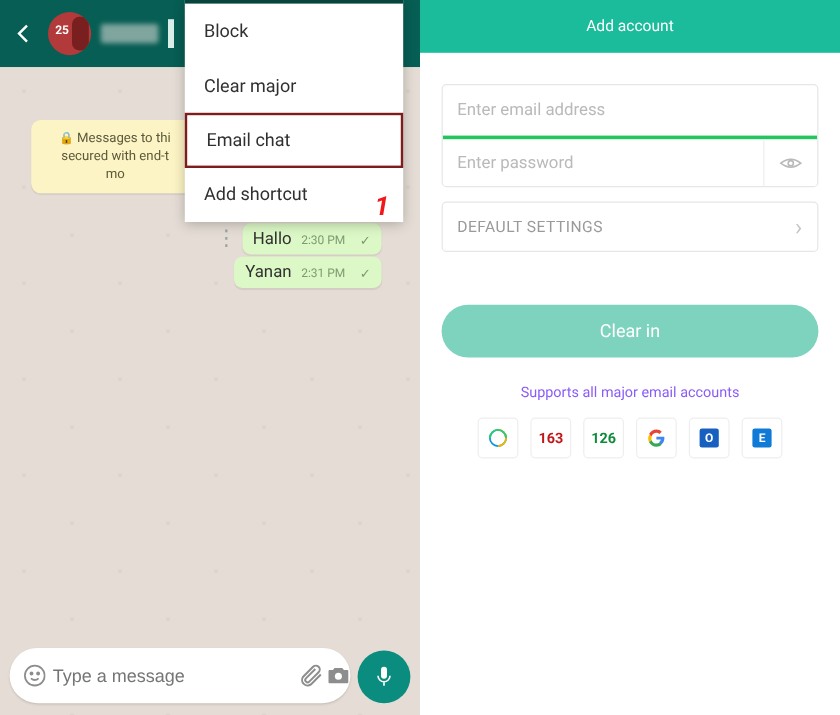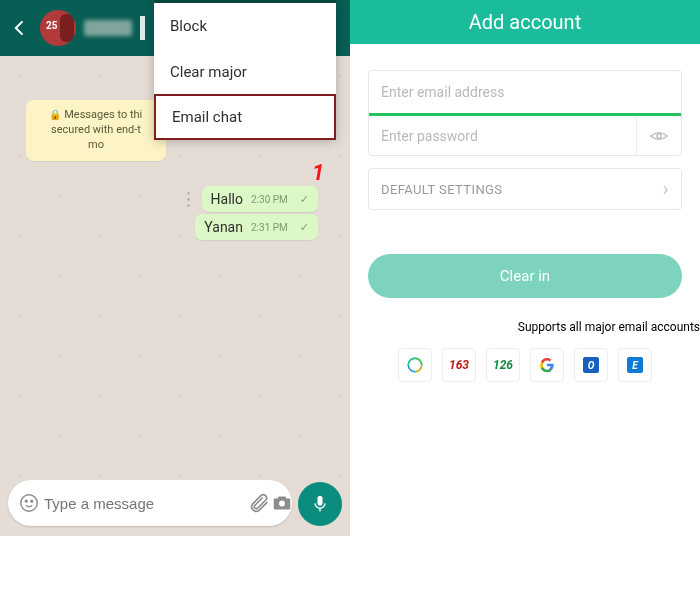--- a/index.html
+++ b/index.html
@@ -1,17 +1,17 @@
 <!DOCTYPE html>
 <html><head>
 <meta charset="utf-8">
 <style>
   * { margin: 0; padding: 0; box-sizing: border-box; }
   body { font-family: -apple-system, "Segoe UI", Roboto, Helvetica, Arial, sans-serif; width: 700px; height: 596px; overflow: hidden; display: flex; }
-  .left { width: 350px; height: 536px; position: relative; background: #e5ddd5; }
+  .left { width: 350px; height: 596px; position: relative; background: #e5ddd5; }
   .right { width: 350px; height: 596px; position: relative; background: #fff; }
 
   
   .wa-header { height: 56px; background: #075e54; display: flex; align-items: center; padding: 0 8px; color: #fff; }
   .back-icon, .menu-icon-wrap { width: 24px; height: 24px; display:flex;align-items:center;justify-content:center;}
   .avatar { width: 36px; height: 36px; border-radius: 50%; background: #b33a3a; margin: 0 8px; position: relative; overflow:hidden;}
   .avatar .num { position:absolute; left:6px; top:10px; color:#fff; font-size:10px; font-weight:bold;}
   .avatar .body { position:absolute; right:2px; top:4px; width:14px; height:28px; background:#7a1f1f; border-radius:6px;}
   .contact-name-blur { width: 48px; height: 16px; background: #7fa59e; border-radius: 2px; filter: blur(2px); }
   .status-bar-blur { width: 5px; height: 24px; background: #d9eee8; margin-left: 8px;}
@@ -19,51 +19,51 @@
 
   .chat-bg { position:absolute; top:56px; left:0; right:0; bottom:0; background: #e5ddd5; background-image:
     radial-gradient(circle at 20px 20px, rgba(0,0,0,0.03) 2px, transparent 2px),
     radial-gradient(circle at 60px 60px, rgba(0,0,0,0.03) 2px, transparent 2px);
     background-size: 80px 80px; }
 
   .today-pill { position:absolute; top:68px; left:50%; transform:translateX(-50%); background:#e1f3fb; color:#5a7a8a; font-size:11px; padding:4px 10px; border-radius:6px; box-shadow:0 1px 1px rgba(0,0,0,0.08);}
   .enc-banner { position:absolute; top:100px; left:14px; width:140px; background:#fdf4c5; color:#5a5a3a; font-size:11px; padding:8px 10px; border-radius:8px; text-align:center; line-height:1.35; box-shadow:0 1px 1px rgba(0,0,0,0.07);margin-left:12px;}
   .enc-banner .lock { font-size:10px; margin-right:2px;}
   .msg-row { position:absolute; right:32px; display:flex; align-items:center;}
-  .msg-bubble { background:#dcf8c6; padding:5px 9px; border-radius:7px; font-size:14px; color:#303030; display:flex; align-items:center; gap:8px; box-shadow:0 1px 1px rgba(0,0,0,0.08);}
+  .msg-bubble { background:#dcf8c6; padding:5px 9px; border-radius:7px; font-size:14px; color:#303030; display:flex; align-items:flex-end; gap:8px; box-shadow:0 1px 1px rgba(0,0,0,0.08);}
   .msg-bubble .time { font-size:10px; color:#7d9b72; display:flex; align-items:center; gap:12px;}
   .tick { font-size:11px; color:#7d9b72;}
   .dots { color:#9aa6a0; font-size:18px; margin-right:4px; line-height:1; align-self:center;}
   .row1 { top: 186px; }
   .row2 { top: 214px; border-radius: 10px; }
 
   .wa-input { position:absolute; left:8px; right:58px; bottom:10px; height:46px; background:#fff; border-radius:23px; display:flex; align-items:center; padding:0 10px; box-shadow:0 1px 2px rgba(0,0,0,0.15);}
   .wa-input .emoji, .wa-input .attach, .wa-input .camera { width:26px; height:26px; display:flex; align-items:center; justify-content:center; color:#8d8d8d;}
   .wa-input input { flex:1; border:none; outline:none; font-size:15px; color:#8d8d8d; padding:0 6px;}
   .wa-input .cursor { width:1px; height:22px; background:#0a9d8e; margin-left:-4px; margin-right:2px;}
   .mic-btn { position:absolute; right:8px; bottom:10px; width:44px; height:44px; border-radius:50%; background:#0a8d7f; display:flex; align-items:center; justify-content:center;}
 
   
   .dropdown { position:absolute; top:0; left:154px; width:182px; background:#fff; box-shadow:0 2px 10px rgba(0,0,0,0.25); border-top:3px solid #08443e;}
   .dropdown .item { height:46px; display:flex; align-items:center; padding:0 16px; font-size:15px; color:#303030;}
   .dropdown .item.hl { border:2px solid #7f1d1d; margin:-1px 0;}
   .red-num { position:absolute; color:#f01818; font-weight:bold; font-size:22px; font-style:italic;}
   .num1 { top:160px; left:312px;}
 
   
-  .acc-header { height:44px; background:#1abc9c; display:flex; align-items:center; justify-content:center; color:#fff; font-size:20px;}
+  .acc-header { height:44px; background:#1abc9c; display:flex; align-items:center; justify-content:center; color:#fff; font-size:13px;}
   .field-group { margin:26px 18px 0 18px; border:1px solid #e6e6e6; border-radius:4px; overflow:hidden;}
   .field { height:42px; display:flex; align-items:center; padding:0 12px; font-size:14px; color:#b9b9b9;}
   .field + .field { border-top:3px solid #22c55e;align-items:center;}
   .field .eye { margin-left:auto; border-left:1px solid #eee; padding-left:12px; height:100%; display:flex; align-items:center;}
   .settings-row { margin:12px 18px 0 18px; border:1px solid #e6e6e6; border-radius:4px; height:42px; display:flex; align-items:center; padding:0 12px; font-size:13px; color:#9a9a9a; letter-spacing:0.4px;}
   .settings-row .chev { margin-left:auto; color:#c7c7c7; font-size:20px;}
   .signin-btn { margin:44px 18px 0 18px; height:44px; border-radius:22px; background:#7dd3be; display:flex; align-items:center; justify-content:center; color:#fff; font-size:15px;}
-  .supports { text-align:right; color:#000000; font-size:12px; margin-top:22px;}
-  .provider-row { display:flex; justify-content:center; gap:10px; margin-top:14px;font-style:italic;}
+  .supports { text-align:center; color:#8b5cf6; font-size:12px; margin-top:22px;}
+  .provider-row { display:flex; justify-content:center; gap:10px; margin-top:14px;}
   .provider { width:34px; height:34px; border:1px solid #eee; border-radius:4px; display:flex; align-items:center; justify-content:center; font-size:12px; font-weight:bold;}
   .provider.qq svg{width:18px;height:18px;}
   .provider.g163{color:#c01818;}
   .provider.g126{color:#108b3a;}
   .provider.google svg{width:16px;height:16px;}
   .provider.outlook{color:#1860c0;}
   .provider.outlook .sq,.provider.exchange .sq{width:16px;height:16px;background:#1860c0;color:#fff;display:flex;align-items:center;justify-content:center;font-size:10px;border-radius:2px;}
   .provider.exchange .sq{background:#0f7bd6;}
 </style>
 </head>
@@ -142,20 +142,21 @@
     <svg width="20" height="20" viewBox="0 0 24 24" fill="#fff">
         <path d="M12 2 a3 3 0 0 1 3 3 v6 a3 3 0 0 1 -6 0 V5 a3 3 0 0 1 3-3 z"></path>
         <path d="M6 11 a6 6 0 0 0 12 0 M12 17 v4" stroke="#fff" stroke-width="1.6" fill="none"></path>
       </svg>
   </div>
 
   <div class="dropdown">
     <div class="item">Block</div>
     <div class="item">Clear major</div>
     <div class="item hl">Email chat</div>
+    <div class="item">Add shortcut</div>
   </div>
   <div class="red-num num1">1</div>
 </div>
 
 <div class="right">
   <div class="acc-header">Add account</div>
 
   <div class="field-group">
     <div class="field">
       <span>Enter email address</span>

